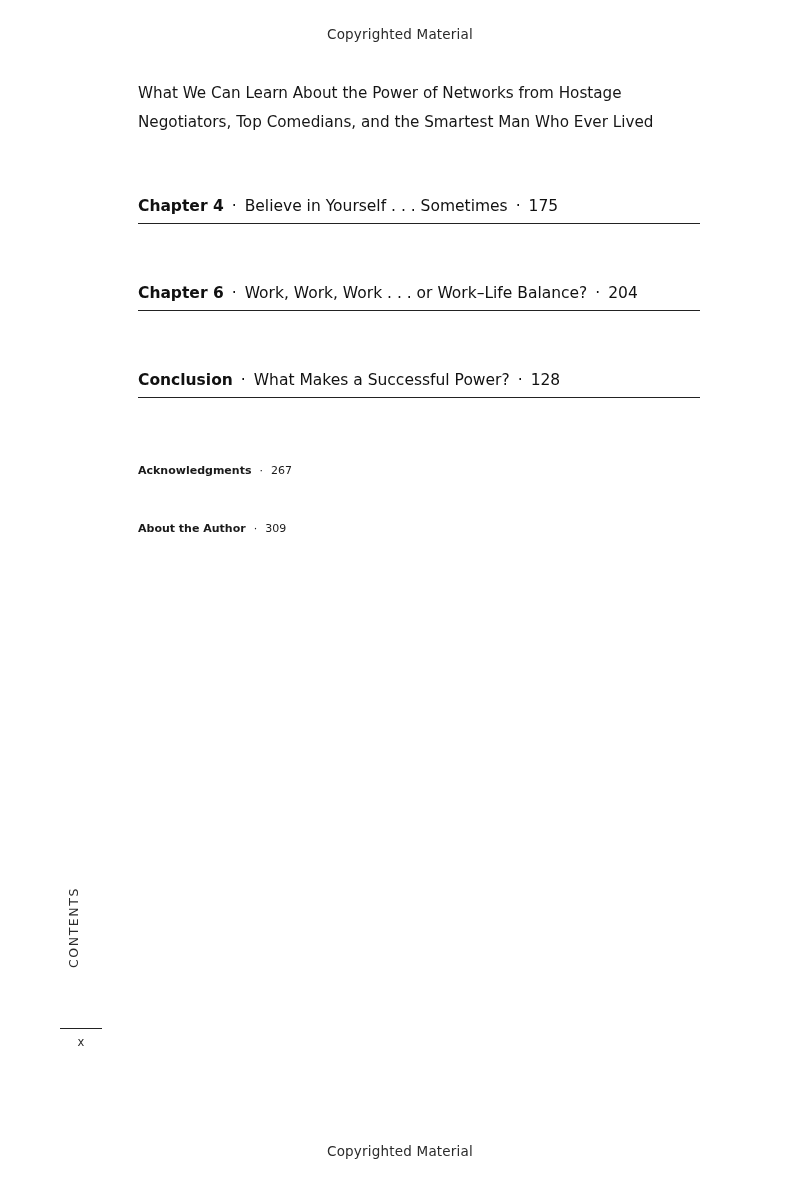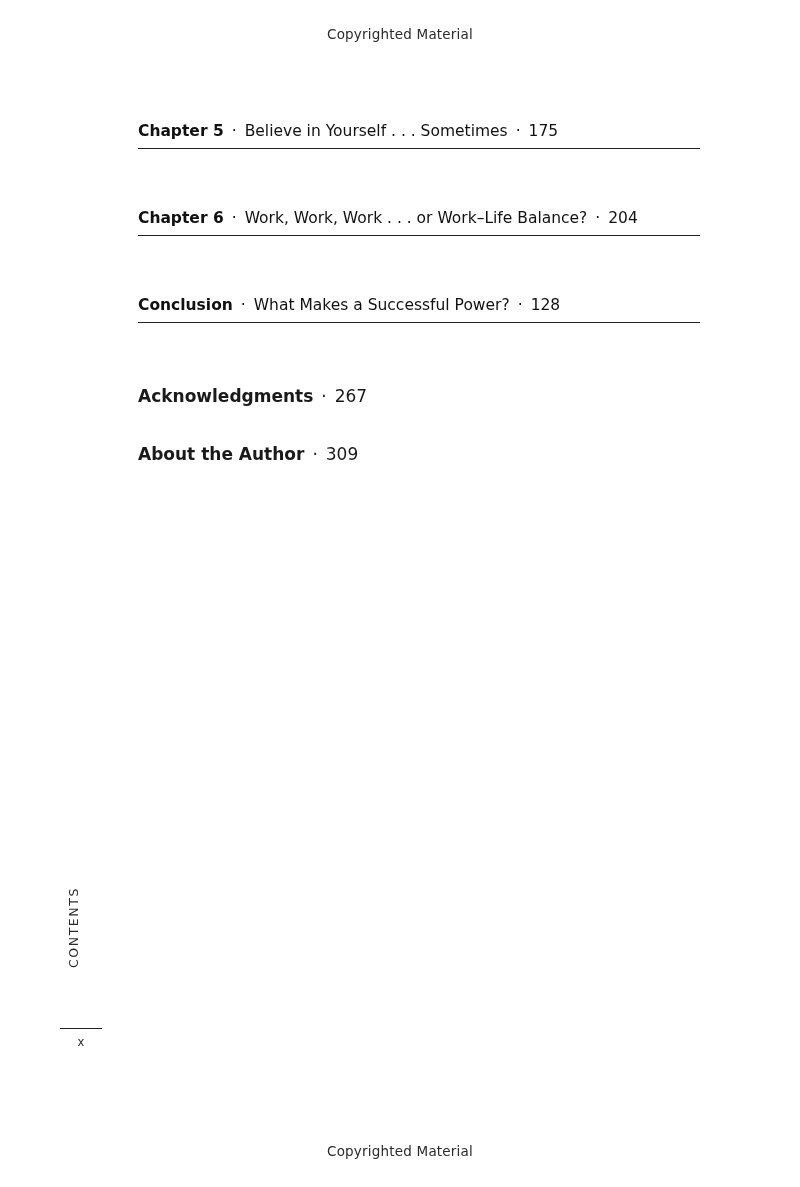--- a/index.html
+++ b/index.html
@@ -88,21 +88,21 @@
     color: #161616;
     margin-top: 17px;
   }
 
   .gap-after-ch4 { height: 54px; }
   .gap-after-ch5 { height: 54px; }
   .gap-after-ch6 { height: 54px; }
   .gap-after-conc { height: 58px; }
 
   .backmatter {
-    font-size: 17px;
+    font-size: 11px;
     line-height: 30px;
   }
   .backmatter .row { margin-bottom: 28px; }
   .backmatter .label { font-weight: bold; }
   .backmatter .sep { display: inline-block; padding: 0 8px; }
 
   
   .running-head {
     position: absolute;
     left: 62px;
@@ -143,27 +143,28 @@
 </head>
 <body>
 
 <div class="page">
 
   <div class="copyright-top">Copyrighted Material</div>
 
   <div class="content">
 
     <div class="entry">
+      <div class="entry-desc">What We Can Learn About the Power of Networks from Hostage Negotiators, Top Comedians, and the Smartest Man Who Ever Lived</div>
     </div>
 
     <div class="gap-after-ch4"></div>
 
     <div class="entry">
       <div class="entry-heading">
-        <span class="label">Chapter 5</span><span class="sep">·</span><span class="title">Believe in Yourself . . . Sometimes</span><span class="sep">·</span><span class="page-no">175</span>
+        <span class="label">Chapter 4</span><span class="sep">·</span><span class="title">Believe in Yourself . . . Sometimes</span><span class="sep">·</span><span class="page-no">175</span>
       </div>
     </div>
 
     <div class="gap-after-ch5"></div>
 
     <div class="entry">
       <div class="entry-heading">
         <span class="label">Chapter 6</span><span class="sep">·</span><span class="title">Work, Work, Work . . . or Work–Life Balance?</span><span class="sep">·</span><span class="page-no">204</span>
       </div>
     </div>

